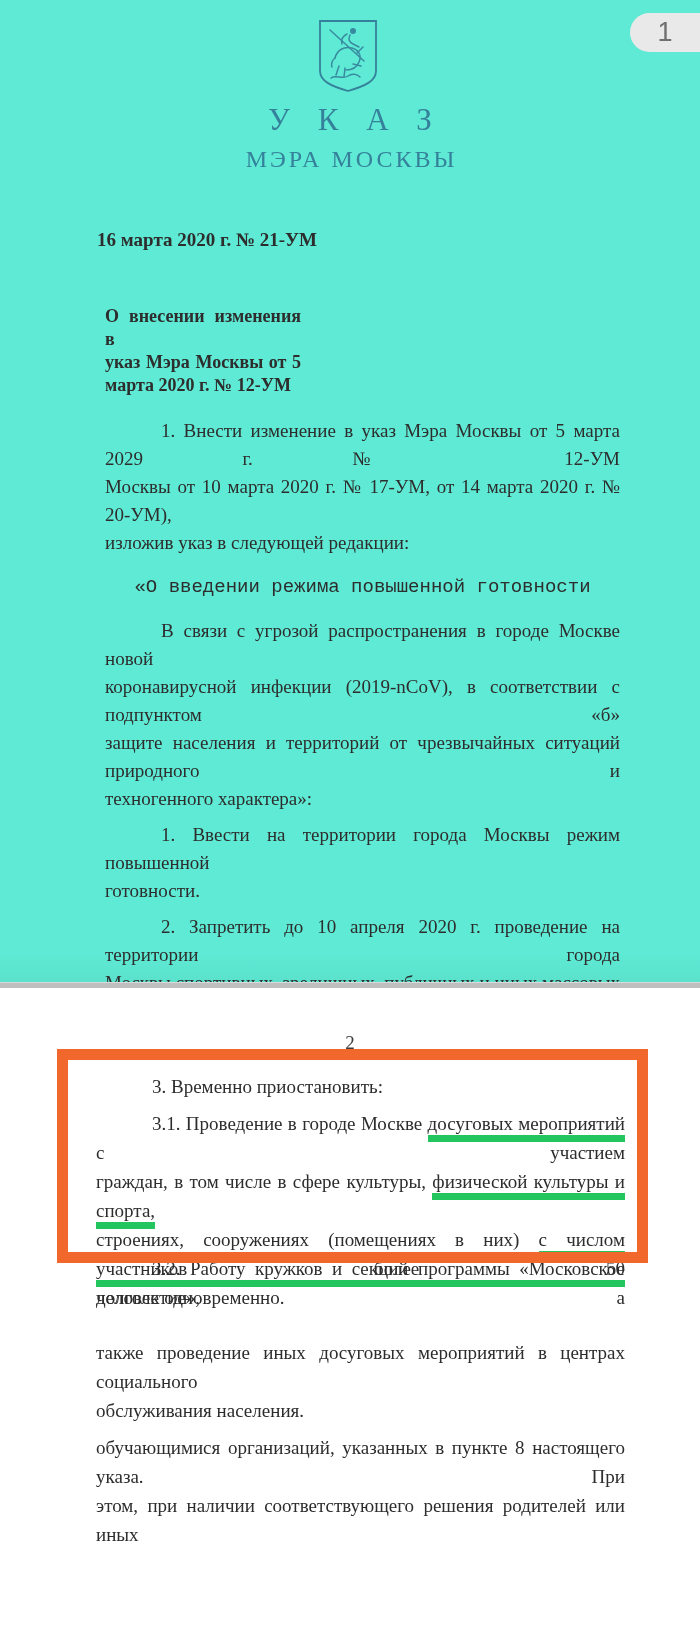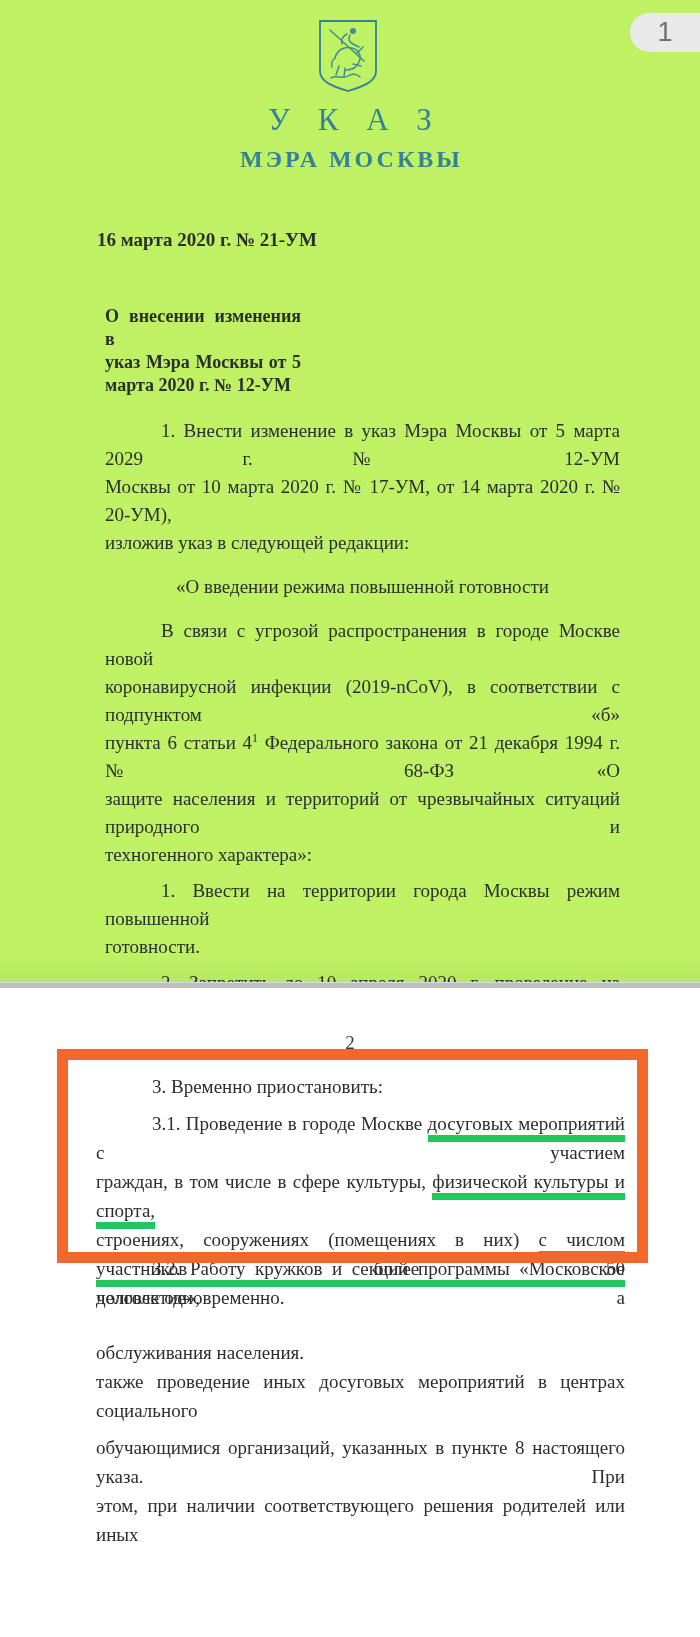--- a/index.html
+++ b/index.html
@@ -1,33 +1,33 @@
 <!DOCTYPE html>
 <html><head>
 <meta charset="utf-8">
 <style>
   html,body{margin:0;padding:0;background:#fff;}
   .screen{position:relative;width:700px;height:1637px;overflow:hidden;background:#ffffff;
           font-family:"Liberation Serif","DejaVu Serif",serif;color:#2d2d2d;}
 
   
-  .page1{position:absolute;top:0;left:0;width:700px;height:983px;background:#bef264;}
+  .page1{position:absolute;top:0;left:0;width:700px;height:983px;background:#5eead4;}
   .page1::after{content:"";position:absolute;left:0;bottom:0;width:100%;height:30px;
                 background:linear-gradient(to bottom,rgba(0,0,0,0),rgba(0,0,0,0.04));}
 
   .page-pill{position:absolute;top:13px;right:0;width:70px;height:39px;background:#eae9e9;
              border-radius:20px 0 0 20px;display:flex;align-items:center;justify-content:center;}
   .page-pill .num{font-family:"Liberation Sans","DejaVu Sans",sans-serif;font-size:27px;color:#6f6f6f;}
 
   .emblem{position:absolute;top:18px;left:317px;width:62px;height:76px;}
 
   .title-ukaz{position:absolute;top:102px;left:0;width:700px;text-align:center;
               color:#35809a;font-size:31px;font-weight:400;letter-spacing:10px;text-indent:10px;}
   .title-mera{position:absolute;top:146px;left:0;width:700px;text-align:center;
-              color:#35809a;font-size:24px;font-weight:700;letter-spacing:3px;text-indent:3px;}
+              color:#35809a;font-size:24px;font-weight:400;letter-spacing:3px;text-indent:3px;}
 
   .date-line{position:absolute;top:229px;left:97px;font-size:19px;font-weight:700;}
   .subject{position:absolute;top:297px;left:97px;width:212px;font-size:18px;font-weight:700;line-height:23px;}
 
   .page1-body{position:absolute;top:409px;left:97px;width:531px;font-size:19px;line-height:28px;}
 
   
   .page-divider{position:absolute;top:983px;left:0;width:700px;height:5px;background:#bfbfbf;
                 box-shadow:0 -1px 0 #dadada;}
   .artifact-smudge{position:absolute;top:989px;left:8px;width:205px;height:3px;background:#6f6f6f;
@@ -37,21 +37,21 @@
   .page2{position:absolute;top:988px;left:0;width:700px;height:649px;background:#ffffff;}
   .page2-num{position:absolute;top:44px;left:0;width:700px;text-align:center;font-size:19px;color:#3c3c3c;}
   .hl-box{position:absolute;top:61px;left:57px;width:591px;height:214px;box-sizing:border-box;
           border:11px solid #f2672c;z-index:3;}
   .page2-flow{position:absolute;top:76px;left:88px;width:545px;font-size:19px;line-height:29px;z-index:2;}
   .obscured-line{position:absolute;top:258px;left:88px;width:545px;font-size:19px;line-height:29px;z-index:1;}
 
   
   .blk{margin:8px;}
   .blk.centered{margin:16px 0;}
-  .blk.centered .ln{text-align-last:center;}
+  .blk.centered .ln{text-align-last:center;font-family:Liberation Mono, monospace;}
   .blk.gap-top{margin-top:26px;}
   .ln{text-align:justify;}
   .ln.just{text-align-last:justify;}
   .ln.ind{text-indent:56px;}
   sup{font-size:12px;line-height:0;}
   .u-orange{border-bottom:7px solid #22c55e;padding-bottom:1px;}
 </style>
 </head>
 <body>
 
@@ -92,21 +92,20 @@
           <div class="ln ind just">1. Внести изменение в указ Мэра Москвы от 5 марта 2029 г. № 12-УМ</div>
           <div class="ln just">Москвы от 10 марта 2020 г. № 17-УМ, от 14 марта 2020 г. № 20-УМ),</div>
           <div class="ln">изложив указ в следующей редакции:</div>
         </div>
         <div class="blk centered">
           <div class="ln">«О введении режима повышенной готовности</div>
         </div>
         <div class="blk">
           <div class="ln ind just">В связи с угрозой распространения в городе Москве новой</div>
           <div class="ln just">коронавирусной инфекции (2019-nCoV), в соответствии с подпунктом «б»</div>
-          <div class="ln just">пункта 6 статьи 4<sup>1</sup> Федерального закона от 21 декабря 1994 г. № 68-ФЗ «О</div>
           <div class="ln just">защите населения и территорий от чрезвычайных ситуаций природного и</div>
           <div class="ln">техногенного характера»:</div>
         </div>
         <div class="blk">
           <div class="ln ind just">1. Ввести на территории города Москвы режим повышенной</div>
           <div class="ln">готовности.</div>
         </div>
         <div class="blk">
           <div class="ln ind just">2. Запретить до 10 апреля 2020 г. проведение на территории города</div>
           <div class="ln">Москвы спортивных, зрелищных, публичных и иных массовых мероприятий.</div>
@@ -136,22 +135,22 @@
         <div class="blk">
           <div class="ln ind">3. Временно приостановить:</div>
         </div>
         <div class="blk">
           <div class="ln ind just">3.1. Проведение в городе Москве <span class="u-orange">досуговых мероприятий</span> с участием</div>
           <div class="ln just">граждан, в том числе в сфере культуры, <span class="u-orange">физической культуры и спорта,</span></div>
           <div class="ln just">строениях, сооружениях (помещениях в них) <span class="u-orange">с числом участников более 50</span></div>
           <div class="ln">человек одновременно.</div>
         </div>
         <div class="blk gap-top">
+          <div class="ln just">также проведение иных досуговых мероприятий в центрах социального</div>
           <div class="ln">обслуживания населения.</div>
-          <div class="ln just">также проведение иных досуговых мероприятий в центрах социального</div>
         </div>
         <div class="blk">
           <div class="ln just">обучающимися организаций, указанных в пункте 8 настоящего указа. При</div>
           <div class="ln just">этом, при наличии соответствующего решения родителей или иных</div>
         </div>
       </div>
   </div>
 
 </div>
 

